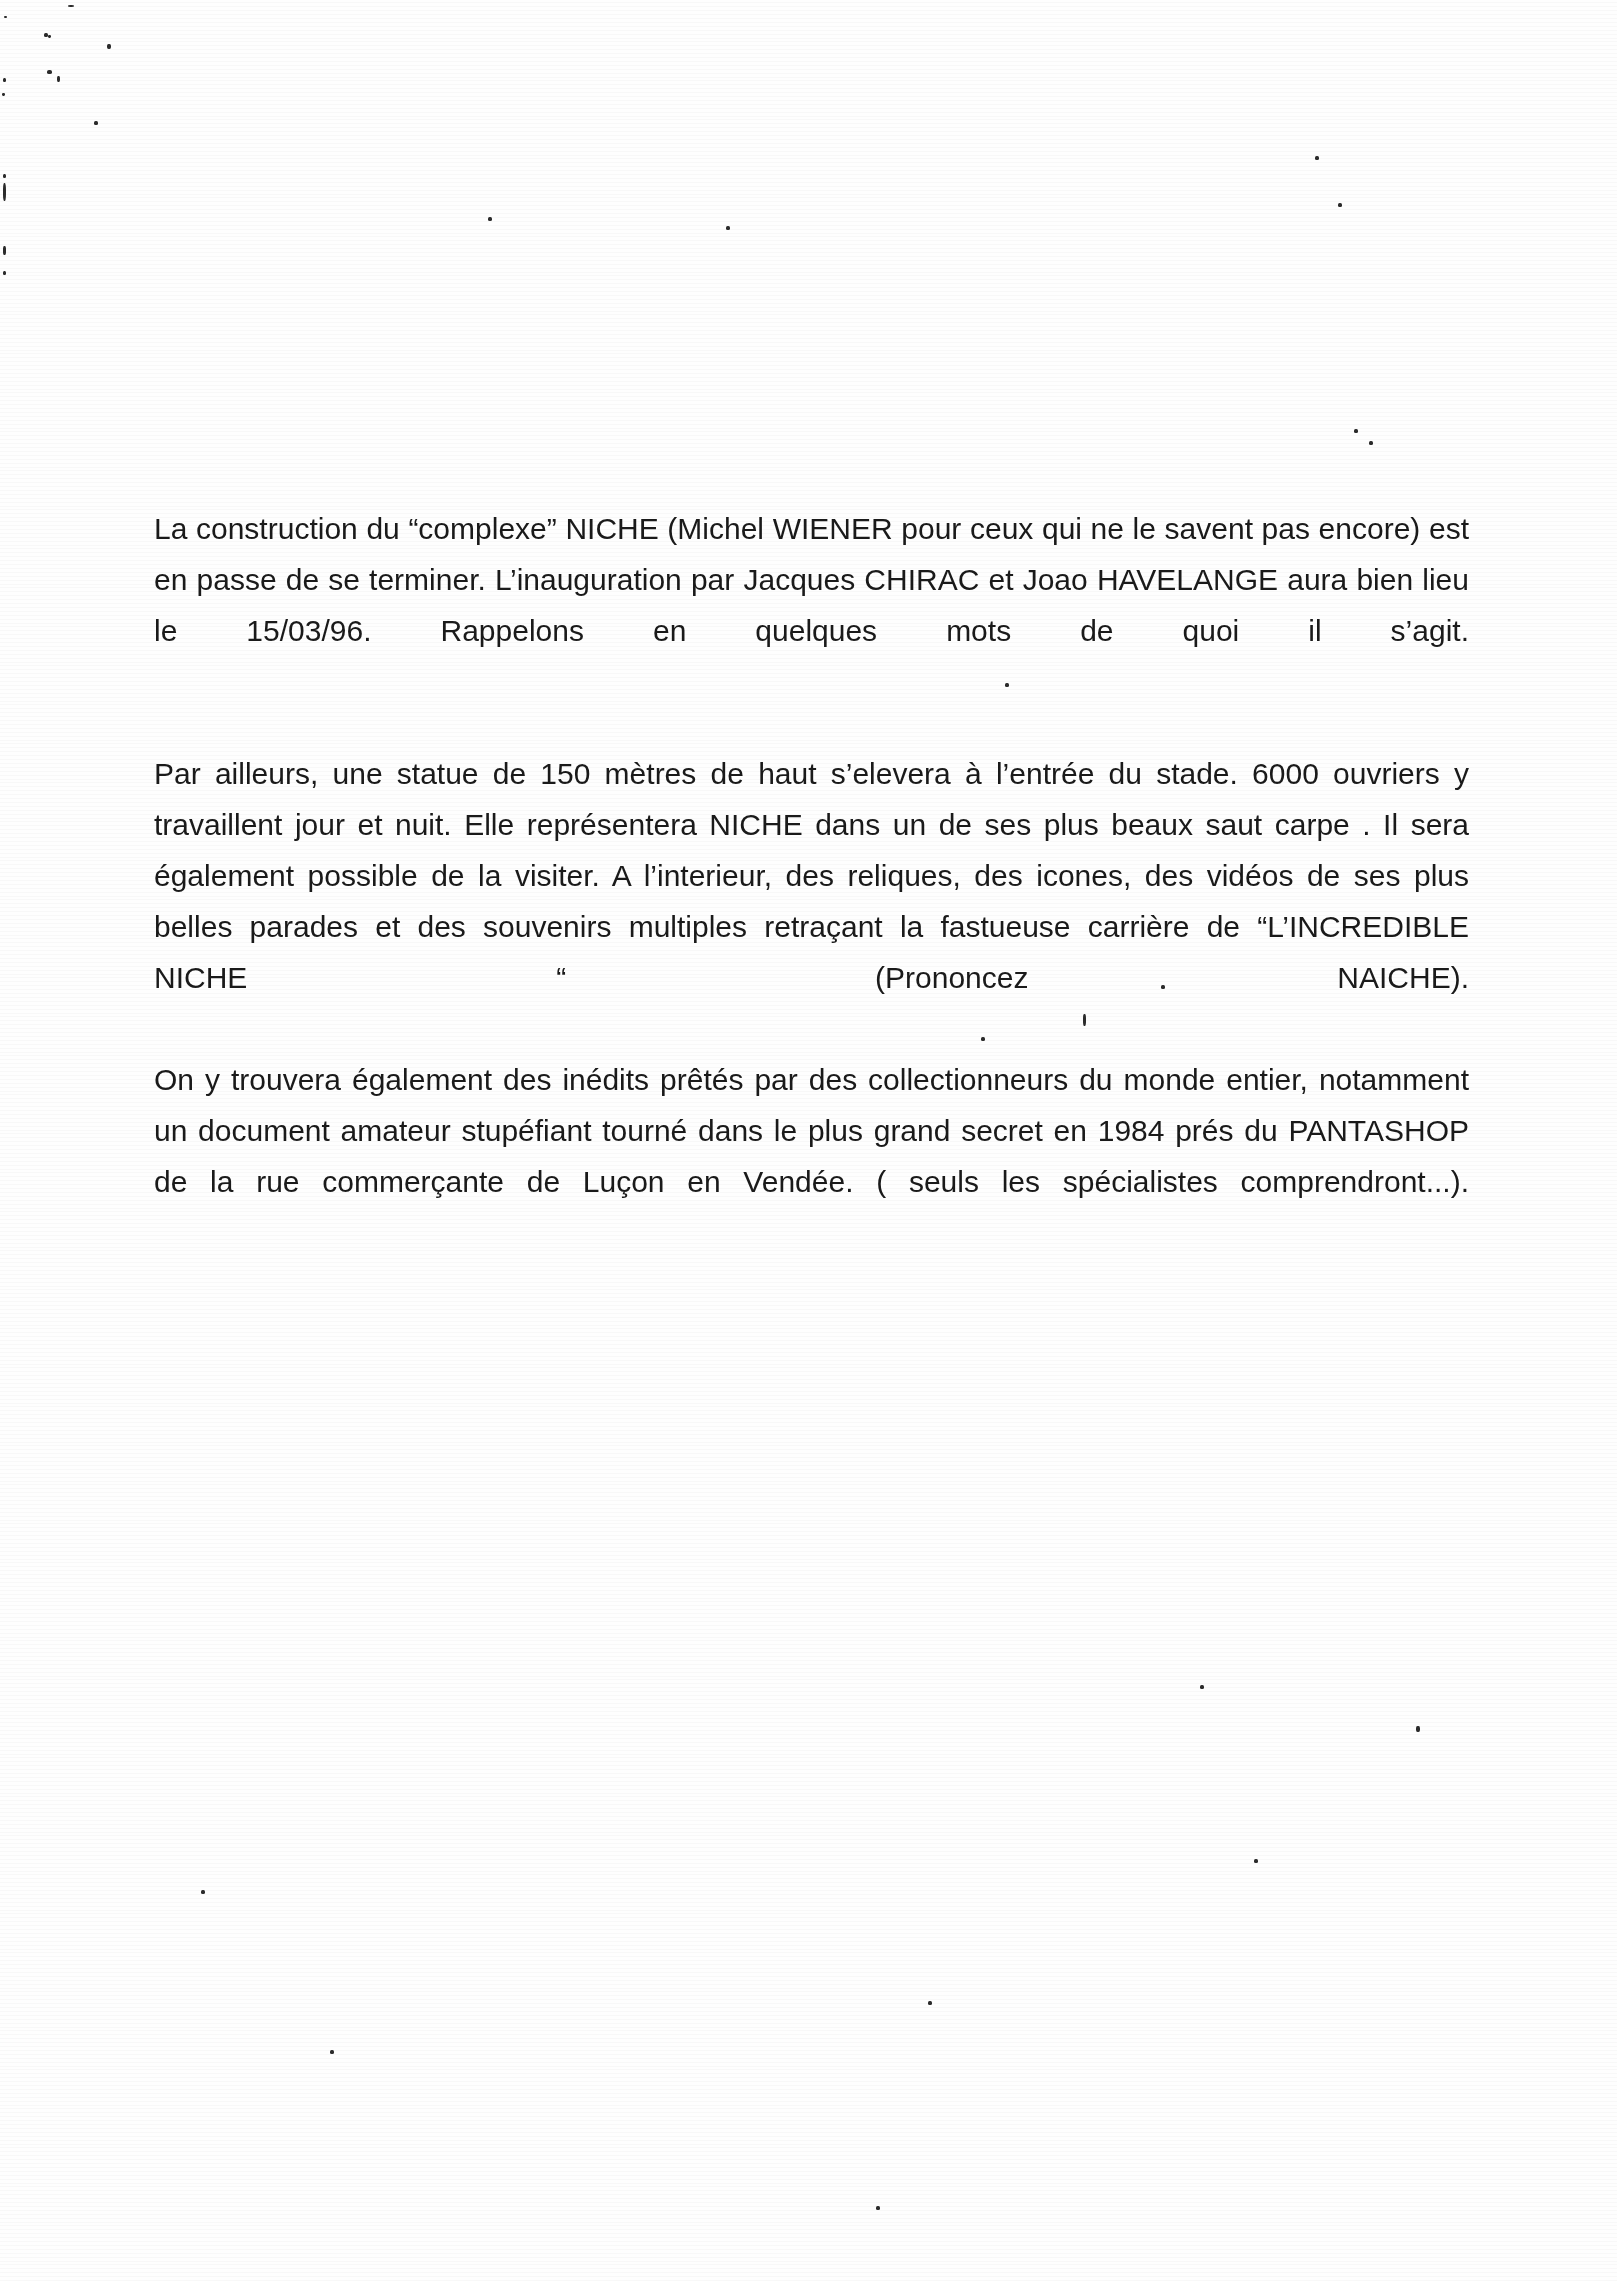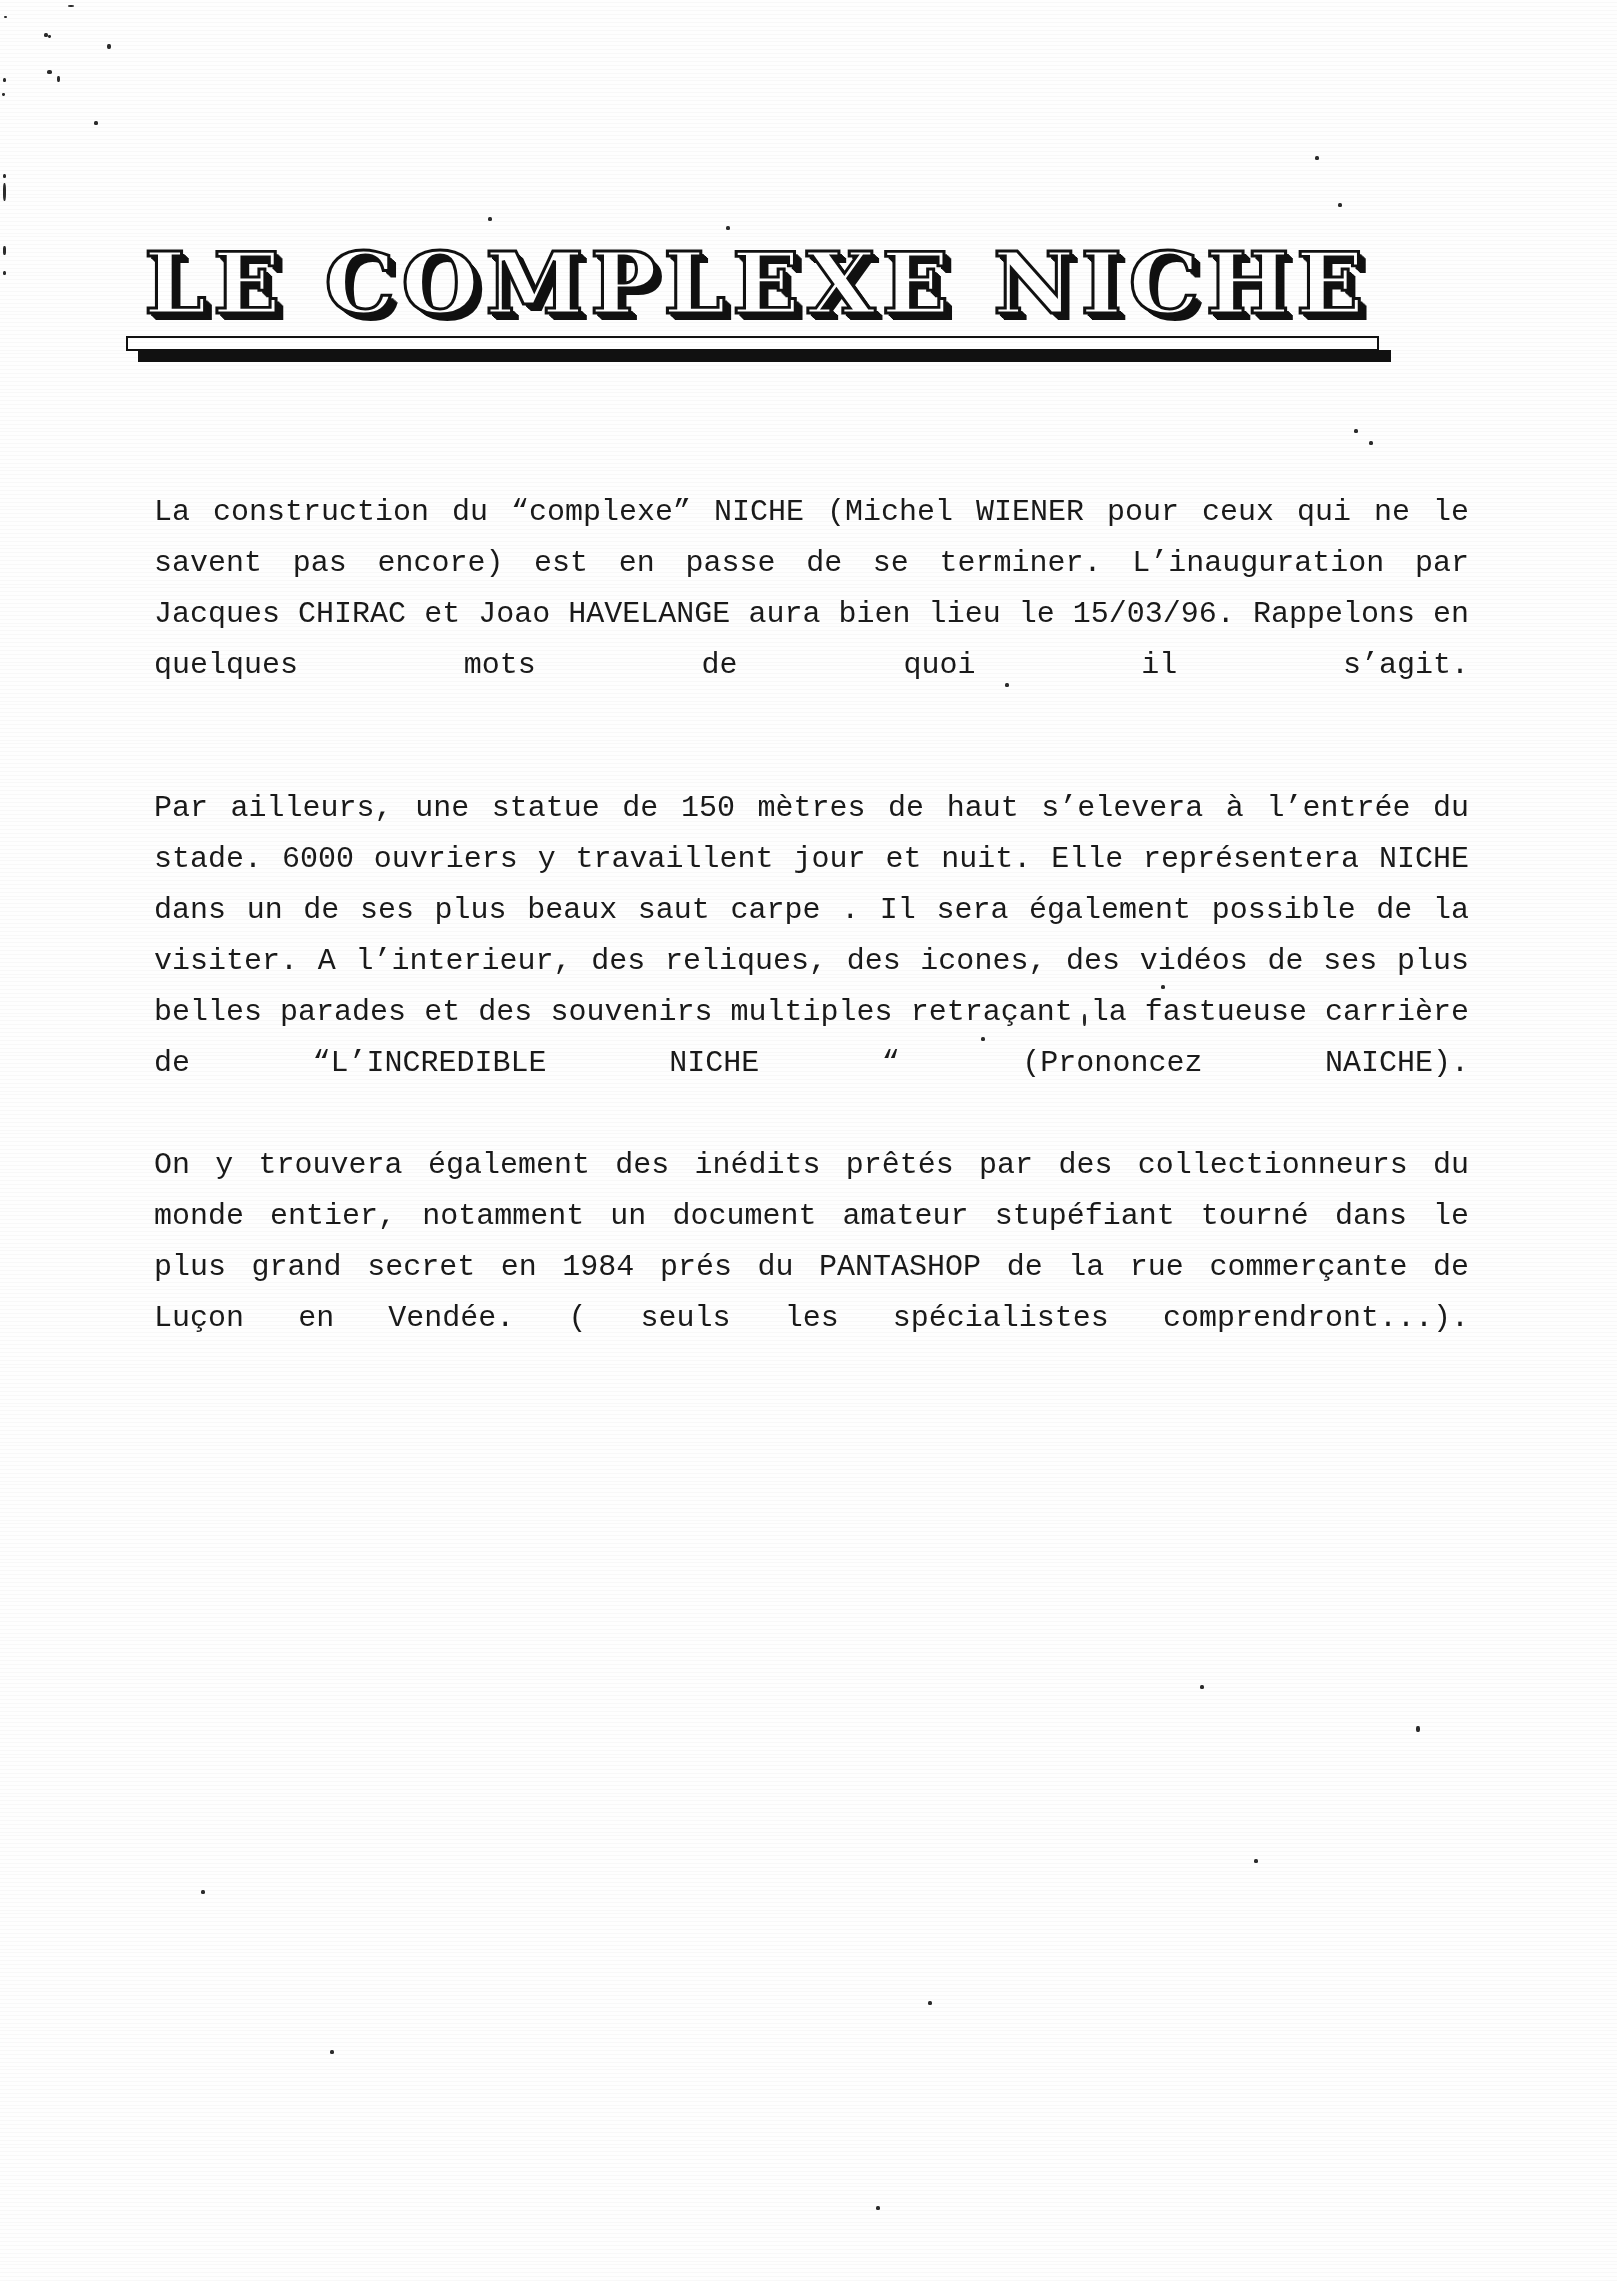--- a/index.html
+++ b/index.html
@@ -75,23 +75,23 @@
     top: 12.7px;
     width: 1253px;
     height: 11.7px;
     background: #111111;
   }
 
   
   .body-text {
     position: absolute;
     left: 154px;
-    top: 487px;
+    top: 503px;
     width: 1315px;
-    font-family: Liberation Mono, monospace;
+    font-family: Liberation Sans, sans-serif;
     font-size: 30px;
     line-height: 51px;
     color: #1a1a1a;
     text-align: justify;
     text-justify: inter-word;
   }
   .body-text p {
     margin: 0 0 41px 0;
     padding: 0;
     text-align: justify;
@@ -149,24 +149,20 @@
   <div class="speck" style="left:1161px;top:985px;width:3.9px;height:3.9px;"></div>
   <div class="speck" style="left:981px;top:1037px;width:3.9px;height:3.9px;"></div>
   <div class="speck" style="left:1416px;top:1726px;width:3.9px;height:5.9px;"></div>
   <div class="speck" style="left:1200px;top:1685px;width:3.9px;height:3.9px;"></div>
   <div class="speck" style="left:928px; top:2001px;width:3.9px;height:3.9px;"></div>
   <div class="speck" style="left:330px; top:2050px;width:3.9px;height:3.9px;"></div>
   <div class="speck" style="left:876px; top:2206px;width:3.9px;height:3.9px;"></div>
   <div class="speck" style="left:201px; top:1890px;width:3.9px;height:3.9px;"></div>
   <div class="speck" style="left:1254px;top:1859px;width:3.9px;height:3.9px;"></div>
 
-  <div class="title-block">
-    <h1 class="doc-title">LE COMPLEXE NICHE</h1>
-    <div class="title-rule"></div>
-  </div>
 
   <div class="body-text">
     <p>La construction du “complexe” NICHE (Michel WIENER pour ceux qui ne le savent pas encore) est en passe de se terminer. L’inauguration par Jacques CHIRAC et Joao HAVELANGE aura bien lieu le 15/03/96. Rappelons en quelques mots de quoi il s’agit.</p>
     <p class="tight">Par ailleurs, une statue de 150 mètres de haut s’elevera à l’entrée du stade. 6000 ouvriers y travaillent jour et nuit. Elle représentera NICHE dans un de ses plus beaux saut carpe . Il sera également possible de la visiter. A l’interieur, des reliques, des icones, des vidéos de ses plus belles parades et des souvenirs multiples retraçant la fastueuse carrière de “L’INCREDIBLE NICHE “ (Prononcez NAICHE).</p>
     <p>On y trouvera également des inédits prêtés par des collectionneurs du monde entier, notamment un document amateur stupéfiant tourné dans le plus grand secret en 1984 prés du PANTASHOP de la rue commerçante de Luçon en Vendée. ( seuls les spécialistes comprendront...).</p>
   </div>
 
   <div class="grain"></div>
 </div>
 

